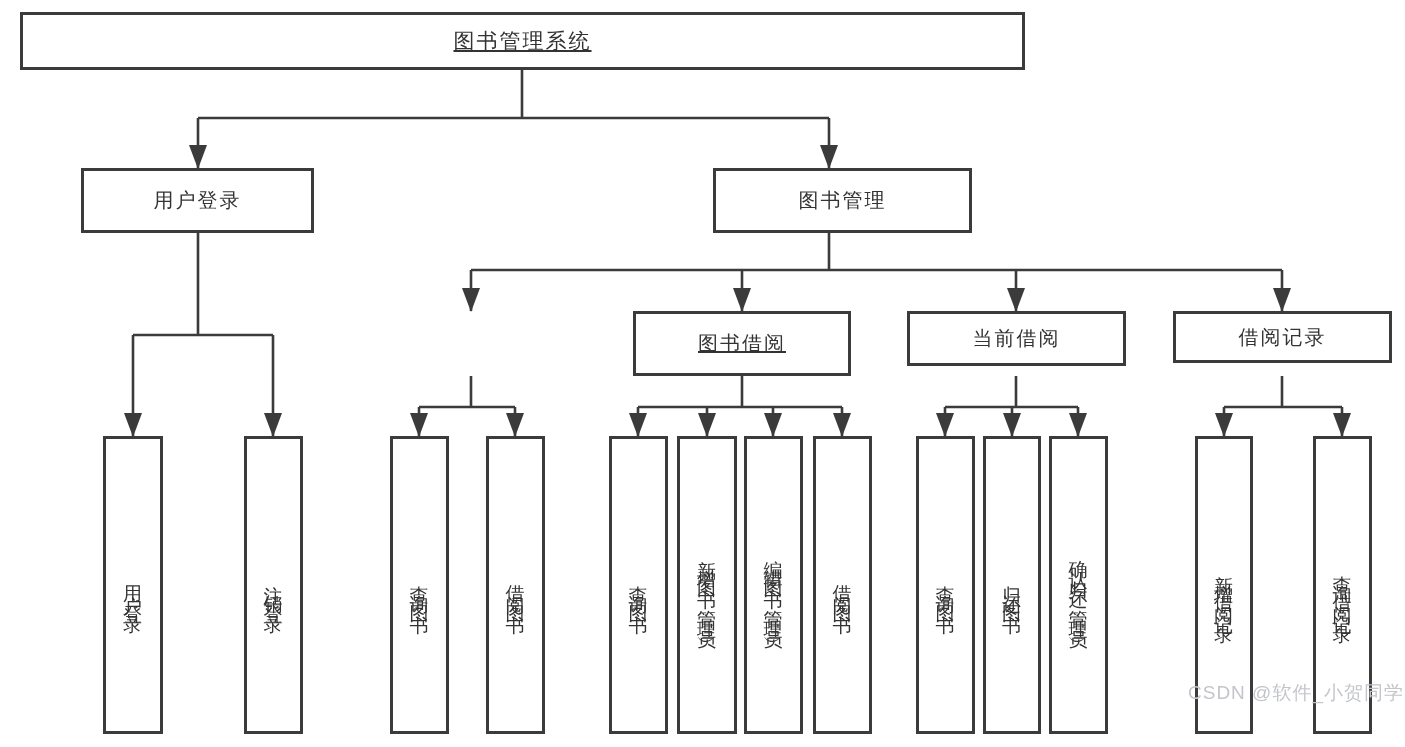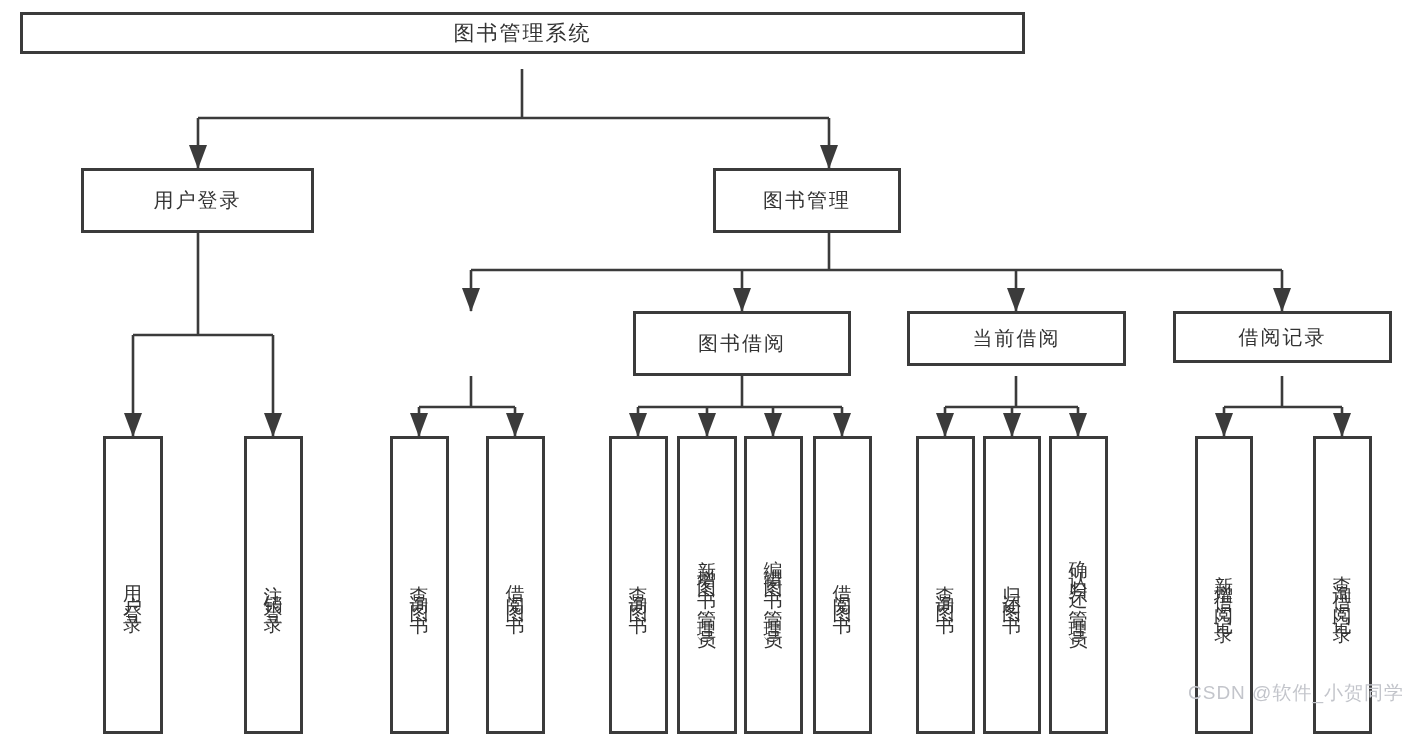--- a/index.html
+++ b/index.html
@@ -102,26 +102,26 @@
     <path d="M1016 376 V407 M945 407 H1078"></path>
     <path d="M945 407 V436" marker-end="url(#arrow)"></path>
     <path d="M1012 407 V436" marker-end="url(#arrow)"></path>
     <path d="M1078 407 V436" marker-end="url(#arrow)"></path>
 
     <path d="M1282 376 V407 M1224 407 H1342"></path>
     <path d="M1224 407 V436" marker-end="url(#arrow)"></path>
     <path d="M1342 407 V436" marker-end="url(#arrow)"></path>
   </svg>
 
-  <div class="node hnode root" style="left:20px; top:12px; width:1005px; height:42px;">图书管理系统</div>
+  <div class="node hnode root" style="left:20px; top:12px; width:1005px; height:58px;text-decoration:underline;">图书管理系统</div>
 
   <div class="node hnode" style="left:81px; top:168px; width:233px; height:65px;">用户登录</div>
-  <div class="node hnode" style="left:713px; top:168px; width:188px; height:65px;">图书管理</div>
+  <div class="node hnode" style="left:713px; top:168px; width:259px; height:65px;">图书管理</div>
 
-  <div class="node hnode" style="left:633px; top:311px; width:218px; height:65px;">图书借阅</div>
+  <div class="node hnode" style="left:633px; top:311px; width:218px; height:65px;text-decoration:underline;">图书借阅</div>
   <div class="node hnode" style="left:907px; top:311px; width:219px; height:55px;">当前借阅</div>
   <div class="node hnode" style="left:1173px; top:311px; width:219px; height:52px;">借阅记录</div>
 
   <div class="node vnode" style="left:103px; top:436px; width:60px; height:298px;">用户登录</div>
   <div class="node vnode" style="left:244px; top:436px; width:59px; height:298px;">注销登录</div>
 
   <div class="node vnode" style="left:390px; top:436px; width:59px; height:298px;">查询图书</div>
   <div class="node vnode" style="left:486px; top:436px; width:59px; height:298px;">借阅图书</div>
 
   <div class="node vnode" style="left:609px; top:436px; width:59px; height:298px;">查询图书</div>

